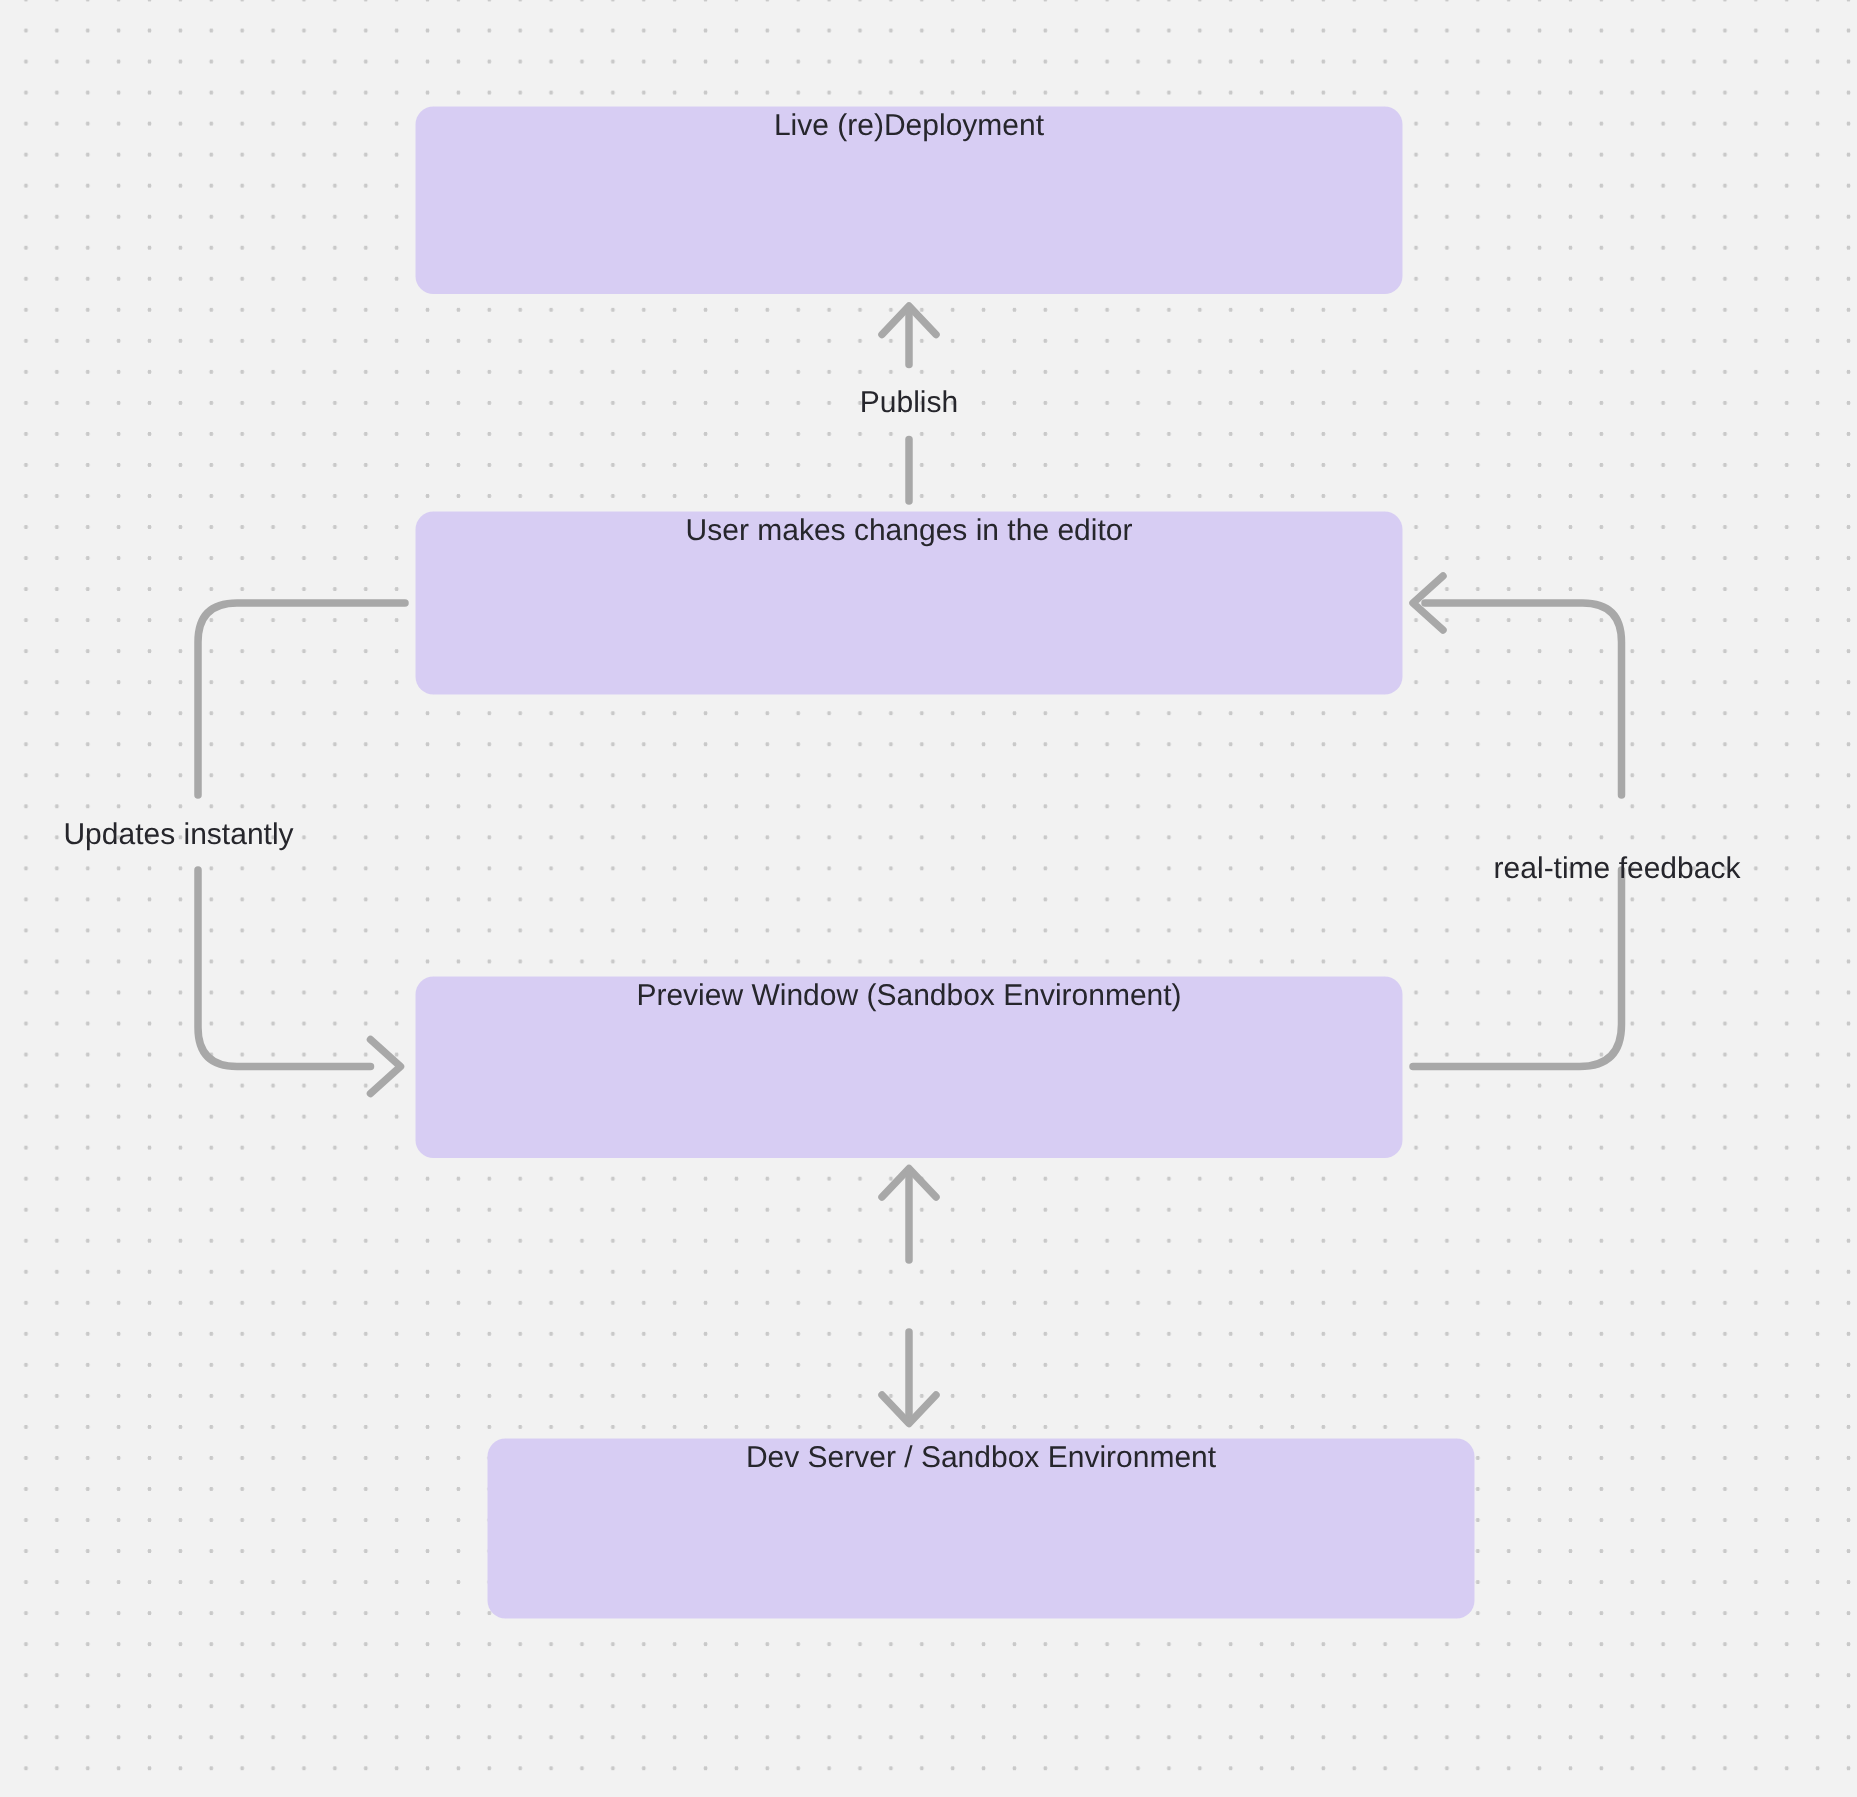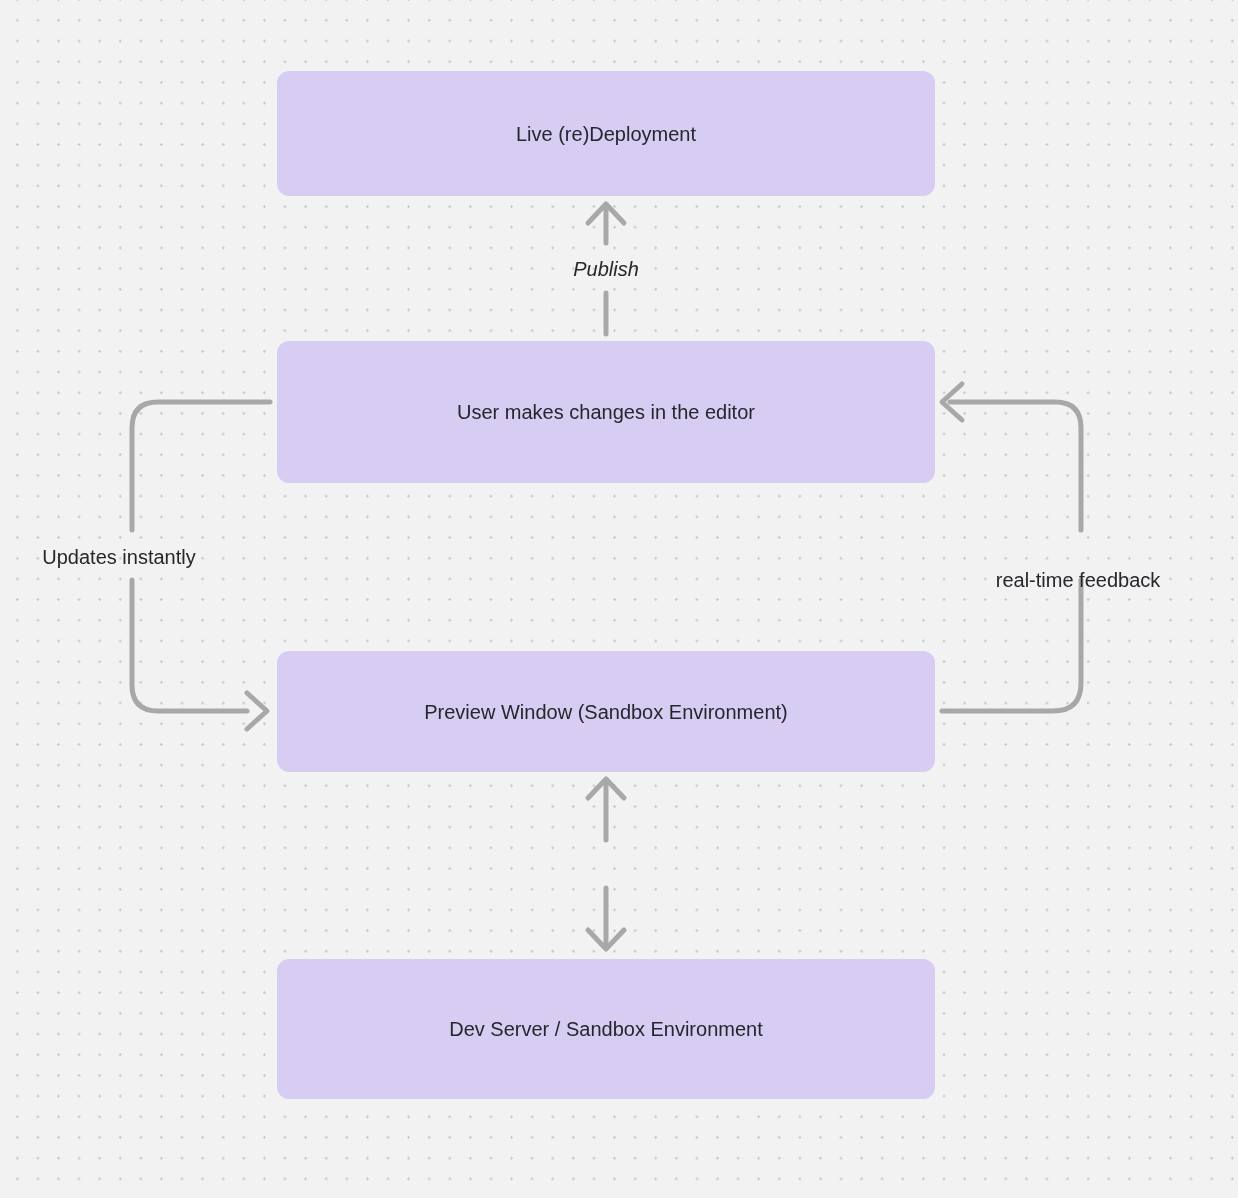--- a/index.html
+++ b/index.html
@@ -38,41 +38,41 @@
     stroke-linecap: round;
     stroke-linejoin: round;
   }
   .node {
     position: absolute;
     left: 277px;
     width: 658px;
     background: var(--node-fill);
     border-radius: 12px;
     display: flex;
-    align-items: center;
+    align-items: flex-start;
     justify-content: center;
   }
   .node span {
     color: var(--text-color);
     font-size: 20px;
     line-height: 1.3;
     white-space: nowrap;
   }
   .node-a { top: 71px;  height: 125px; }
-  .node-b { top: 341px; height: 142px; }
+  .node-b { top: 341px; height: 122px; }
   .node-c { top: 651px; height: 121px; }
-  .node-d { top: 959px; height: 140px; }
+  .node-d { top: 959px; height: 120px; margin-left: 48px; }
   .edge-label {
     position: absolute;
     transform: translate(-50%, -50%);
     color: var(--text-color);
     font-size: 20px;
     white-space: nowrap;
   }
-  .lbl-publish   { left: 606px;  top: 269px; font-style: italic; }
+  .lbl-publish   { left: 606px;  top: 269px; }
   .lbl-updates   { left: 119px;  top: 557px; }
   .lbl-feedback  { left: 1078px; top: 580px; }
   .lbl-spunup    { left: 606px;  top: 866px; }
 </style>
 </head>
 <body>
 
 <div class="canvas">
 
   <svg class="edges" viewBox="0 0 1238 1198" xmlns="http://www.w3.org/2000/svg">

